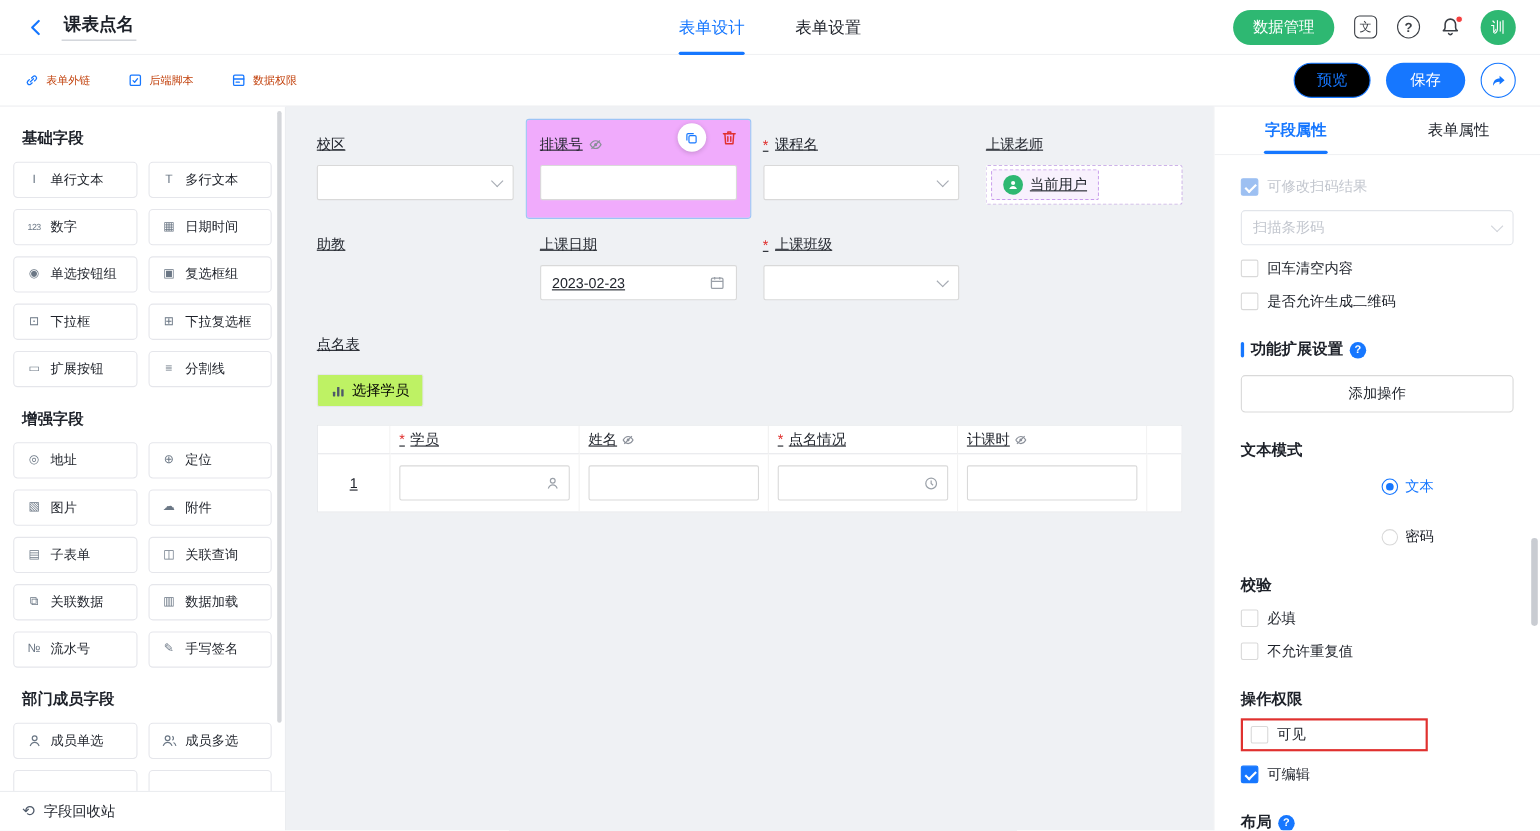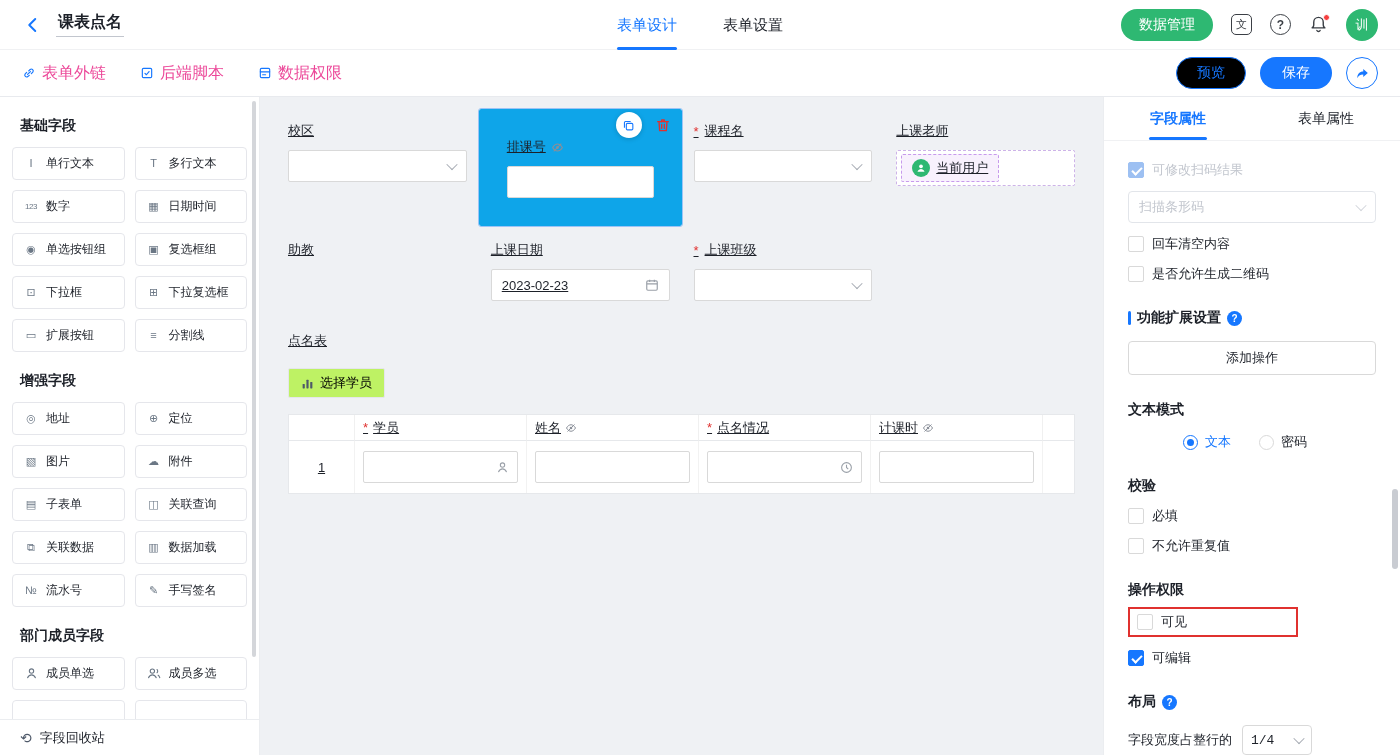--- a/index.html
+++ b/index.html
@@ -26,21 +26,21 @@
     justify-content:center; font-size:12px; font-weight:700; color:#3b3f45; cursor:pointer; }
   .bell-wrap { position:relative; cursor:pointer; display:flex; }
   .bell-dot { position:absolute; top:-1px; right:-2px; width:7px; height:7px; background:#f53f3f; border-radius:50%; border:1px solid #fff; }
   .avatar { width:32px; height:32px; border-radius:50%; background:#2eb872; color:#fff; display:flex; align-items:center;
     justify-content:center; font-size:13px; cursor:pointer; }
 
   
   .subbar { height:47px; background:#fff; border-bottom:1px solid #e8eaee; display:flex; align-items:center;
     padding:0 22px; flex:none; }
   .sb-links { display:flex; align-items:center; gap:34px; }
-  .sb-link { display:flex; align-items:center; gap:6px; color:#ec4899; font-size:16px; cursor:pointer;text-align:center; }
+  .sb-link { display:flex; align-items:center; gap:6px; color:#c2410c; font-size:10px; cursor:pointer;text-align:center; }
   .sb-right { margin-left:auto; display:flex; align-items:center; gap:14px; }
   .btn-preview { height:32px; padding:0 20px; border-radius:16px; border:1px solid #1677ff; background:#000000;
     color:#1677ff; font-size:14px; cursor:pointer; font-family:inherit; }
   .btn-save { height:32px; padding:0 22px; border-radius:16px; border:none; background:#1677ff; color:#fff;
     font-size:14px; cursor:pointer; font-family:inherit; }
   .btn-share { width:32px; height:32px; border-radius:50%; border:1px solid #1677ff; background:#fff; display:flex;
     align-items:center; justify-content:center; cursor:pointer; }
 
   
   .bodyrow { flex:1; display:flex; min-height:0; }
@@ -63,21 +63,21 @@
   
   .canvas { flex:1; background:#eff1f4; padding:24px 28px 0; position:relative; overflow:hidden; min-width:0;text-decoration:underline; }
   .grid4 { display:grid; grid-template-columns:repeat(4,1fr); column-gap:24px; }
   .field { position:relative; }
   .f-label { height:20px; margin-bottom:9px; display:flex; align-items:center; gap:5px; font-size:13px; color:#1d2129; }
   .star { color:#e0312f; margin-right:1px; }
   .ctl { height:32px; background:#fff; border:1px solid #d9d9d9; border-radius:2px; display:flex; align-items:center;
     padding:0 10px; position:relative; cursor:pointer; }
   .caret { width:8px; height:8px; border-right:1.6px solid #a6abb3; border-bottom:1.6px solid #a6abb3;
     transform:rotate(45deg) translate(-1px,-1px); margin-left:auto; flex:none; }
-  .field.sel { background:#0ea5e9; outline:1px solid #9cc4f6; border-radius:2px; padding:28px; margin:-12px; z-index:1; }
+  .field.sel { background:#f0abfc; outline:1px solid #9cc4f6; border-radius:2px; padding:12px; margin:-12px; z-index:1; }
   .copy-btn { position:absolute; top:3px; right:40px; width:26px; height:26px; border-radius:50%; background:#fff;
     box-shadow:0 1px 5px rgba(0,0,0,.18); display:flex; align-items:center; justify-content:center; cursor:pointer; }
   .trash-btn { position:absolute; top:8px; right:11px; cursor:pointer; display:flex; }
   .txt-input { width:100%; height:32px; background:#fff; border:1px solid #d9d9d9; border-radius:2px; padding:0 10px;
     font-size:13px; font-family:inherit; color:#1d2129; outline:none; }
   .txt-input.center::placeholder { color:#bfc4cc; }
   .txt-input.center { text-align:center; }
   .teacher-box { height:36px; border:1px dashed #cdb3e8; background:#fff; border-radius:2px; display:flex;
     align-items:center; padding:0 4px; }
   .user-tag { height:28px; background:#f8f1fd; border:1px dashed #c79aec; border-radius:2px; display:flex;
@@ -117,21 +117,21 @@
   .cb.dis .cbx { background:#9dc0f2; border-color:#9dc0f2; }
   .cb.dis .cb-lb { color:#c2c6ce; }
   .p-select { height:32px; border:1px solid #e2e5ea; border-radius:4px; display:flex; align-items:center;
     justify-content:space-between; padding:0 10px; margin-top:12px; color:#c2c6ce; font-size:13px; cursor:pointer; }
   .p-title { margin-top:26px; display:flex; align-items:center; gap:6px; font-size:14px; font-weight:700; }
   .accent-bar { width:3px; height:14px; background:#1677ff; border-radius:2px; }
   .q-ic { width:15px; height:15px; border-radius:50%; background:#1677ff; color:#fff; font-size:10px; font-weight:700;
     display:flex; align-items:center; justify-content:center; cursor:pointer; }
   .add-btn { margin-top:14px; width:100%; height:34px; border:1px solid #d9d9d9; border-radius:4px; background:#fff;
     font-size:13px; color:#1d2129; cursor:pointer; font-family:inherit; }
-  .radio-row { margin-top:14px; display:flex; align-items:center; gap:28px; padding-left:55px; }
+  .radio-row { margin-top:14px; display:flex; align-items:center; gap:28px; padding-left:55px;flex-direction:column; }
   .radio { display:inline-flex; align-items:center; gap:7px; font-size:13px; cursor:pointer; }
   .rdot { width:15px; height:15px; border-radius:50%; border:1px solid #d9d9d9; position:relative; flex:none; }
   .radio.on .rdot { border-color:#1677ff; }
   .radio.on .rdot::after { content:""; position:absolute; left:3px; top:3px; width:7px; height:7px; border-radius:50%; background:#1677ff; }
   .hl-red { margin-top:8px; width:170px; height:30px; border:2px solid #e0312f; display:flex; align-items:center; padding:0 7px; }
   .hl-red .cb { margin-top:0; }
   .width-row { margin-top:14px; display:flex; align-items:center; gap:10px; font-size:13px; }
   .mini-select { width:70px; height:30px; border:1px solid #d9d9d9; border-radius:4px; display:flex; align-items:center;
     justify-content:space-between; padding:0 8px; cursor:pointer;font-family:Liberation Mono, monospace; }
   .p-scrollbar { position:absolute; right:2px; top:392px; width:6px; height:80px; background:#c9ccd2; border-radius:3px; cursor:pointer; }

